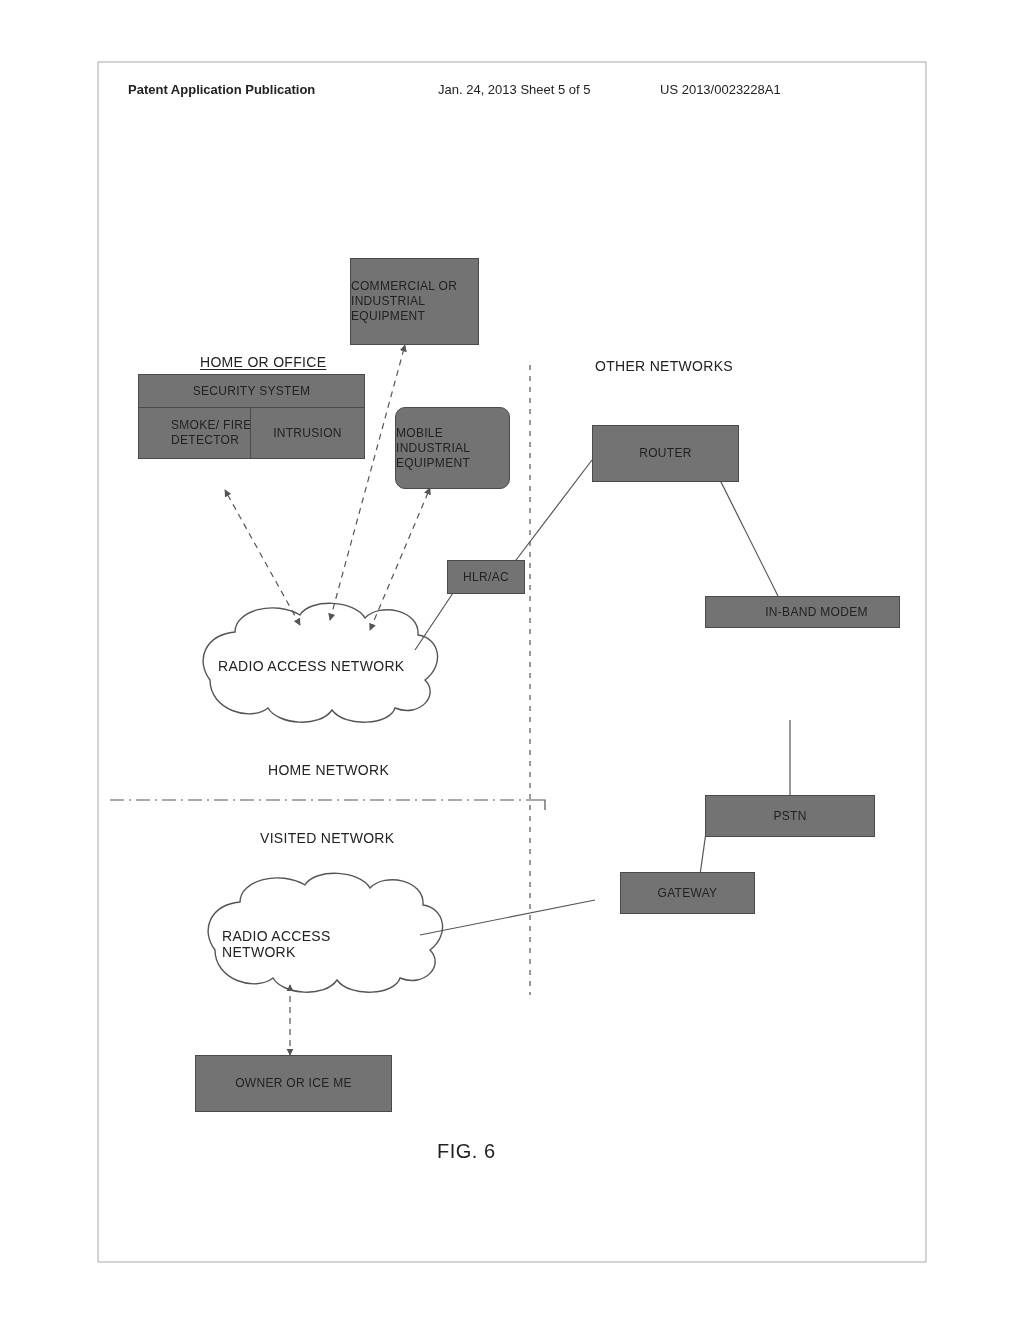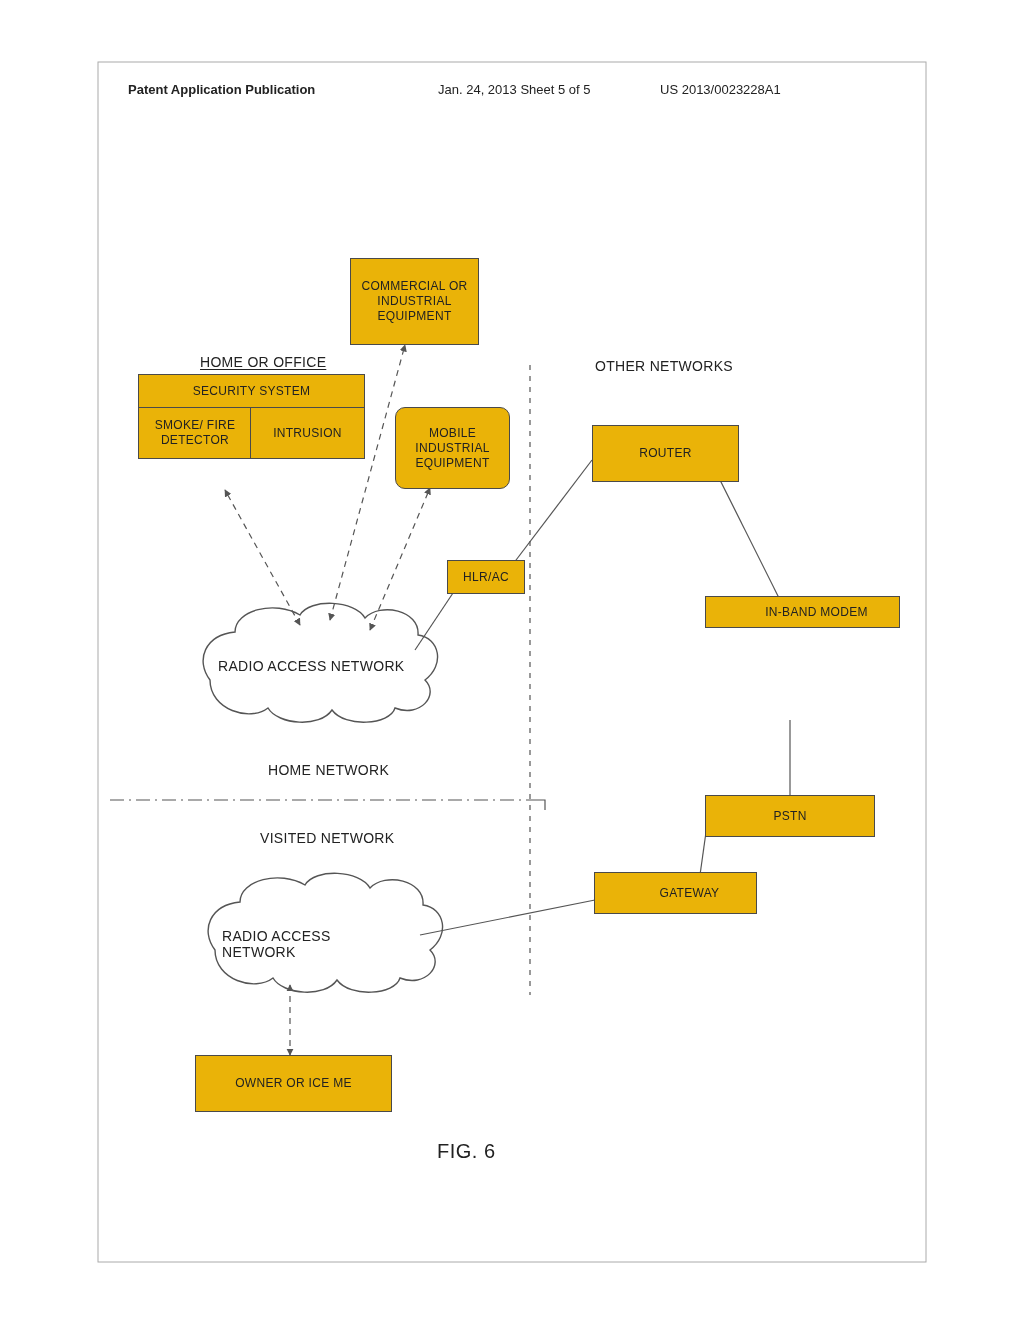--- a/index.html
+++ b/index.html
@@ -20,25 +20,25 @@
     position: absolute;
     top: 82px;
     font-size: 13px;
   }
   .hdr.left { left: 128px; font-weight: bold; }
   .hdr.mid  { left: 438px; }
   .hdr.right{ left: 660px; }
   .box {
     position: absolute;
     border: 1px solid #4a4a4a;
-    background: #eab308;
+    background: #737373;
     display: flex;
     align-items: center;
     justify-content: center;
-    text-align: center;
+    text-align: left;
     font-size: 12px;
     line-height: 1.25;
     letter-spacing: 0.3px;
   }
   .label {
     position: absolute;
     font-size: 14px;
     text-align: left;
     letter-spacing: 0.3px;
   }
@@ -129,39 +129,39 @@
     <line x1="290" y1="985" x2="290" y2="1055" stroke="#555" stroke-width="1.2" stroke-dasharray="6 5" marker-start="url(#arrow)" marker-end="url(#arrow)"></line>
   </svg>
 
   <div class="label underline" style="left:200px; top:354px;">HOME OR OFFICE</div>
 
   <div class="label" style="left:595px; top:358px;">OTHER NETWORKS</div>
 
   <div class="box" style="left:350px; top:258px; width:127px; height:85px;">COMMERCIAL OR INDUSTRIAL EQUIPMENT</div>
 
   <div class="box" style="left:138px; top:374px; width:225px; height:33px; border-bottom:none;">SECURITY SYSTEM</div>
-  <div class="box" style="left:138px; top:407px; width:112px; height:50px;">SMOKE/ FIRE DETECTOR</div>
+  <div class="box" style="left:138px; top:407px; width:112px; height:50px;padding-left:32px;">SMOKE/ FIRE DETECTOR</div>
   <div class="box" style="left:250px; top:407px; width:113px; height:50px;">INTRUSION</div>
 
   <div class="box" style="left:395px; top:407px; width:113px; height:80px;border-radius:10px;">MOBILE INDUSTRIAL EQUIPMENT</div>
 
   <div class="box" style="left:592px; top:425px; width:145px; height:55px;">ROUTER</div>
 
   <div class="box" style="left:447px; top:560px; width:76px; height:32px;">HLR/AC</div>
 
   <div class="label" style="left:218px; top:658px; width:190px;">RADIO ACCESS NETWORK</div>
 
   <div class="box" style="left:705px; top:596px; width:165px; height:30px;padding-left:28px;">IN-BAND MODEM</div>
 
   <div class="label" style="left:268px; top:762px;">HOME NETWORK</div>
 
   <div class="box" style="left:705px; top:795px; width:168px; height:40px;">PSTN</div>
 
   <div class="label" style="left:260px; top:830px;">VISITED NETWORK</div>
 
-  <div class="box" style="left:594px; top:872px; width:133px; height:40px;padding-left:28px;">GATEWAY</div>
+  <div class="box" style="left:620px; top:872px; width:133px; height:40px;">GATEWAY</div>
 
   <div class="label" style="left:222px; top:928px; width:185px;">RADIO ACCESS NETWORK</div>
 
   <div class="box" style="left:195px; top:1055px; width:195px; height:55px;">OWNER OR ICE ME</div>
 
   <div class="caption" style="left:437px; top:1140px;">FIG. 6</div>
 </div>
 
 </body></html>

